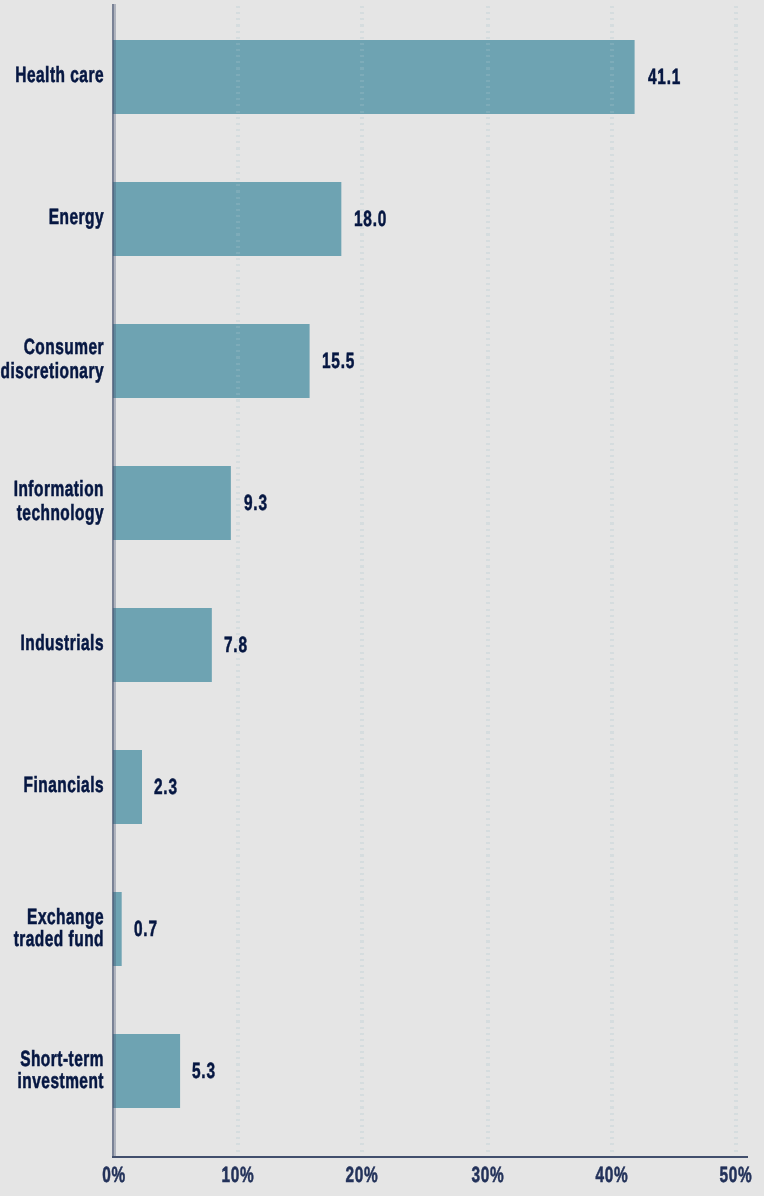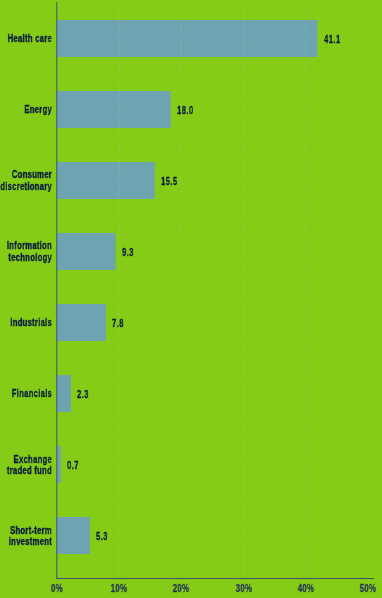--- a/index.html
+++ b/index.html
@@ -1,18 +1,18 @@
 <!DOCTYPE html>
 <html><head>
 <meta charset="utf-8">
 <style>
   html,body{margin:0;padding:0;background:#ffffff;}
   body{width:382px;height:598px;overflow:hidden;
        font-family:"Liberation Sans",sans-serif;}
-  #chart{position:relative;width:382px;height:598px;background:#84cc16;}
+  #chart{position:relative;width:382px;height:598px;background:#e5e5e5;}
 
   .gridline{position:absolute;width:1px;}
 
   .bar{position:absolute;}
 
   .cat-label{position:absolute;text-align:right;font-weight:bold;
              white-space:nowrap;}
   .cat-line{display:block;transform-origin:100% 50%;will-change:transform;}
 
   .val-label{position:absolute;font-weight:bold;white-space:nowrap;

